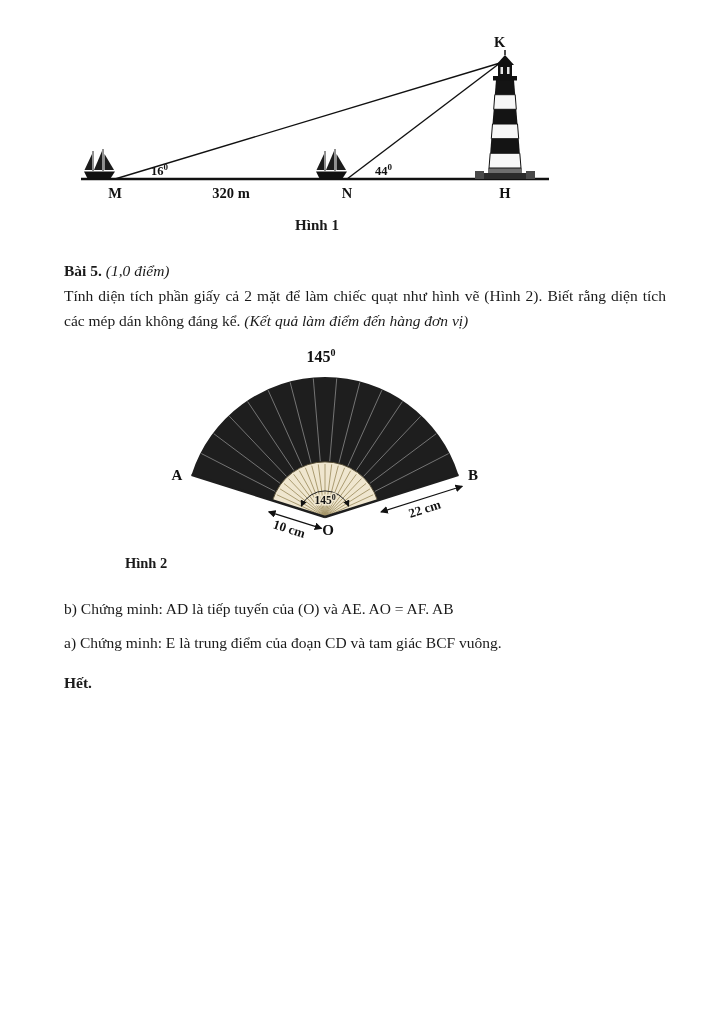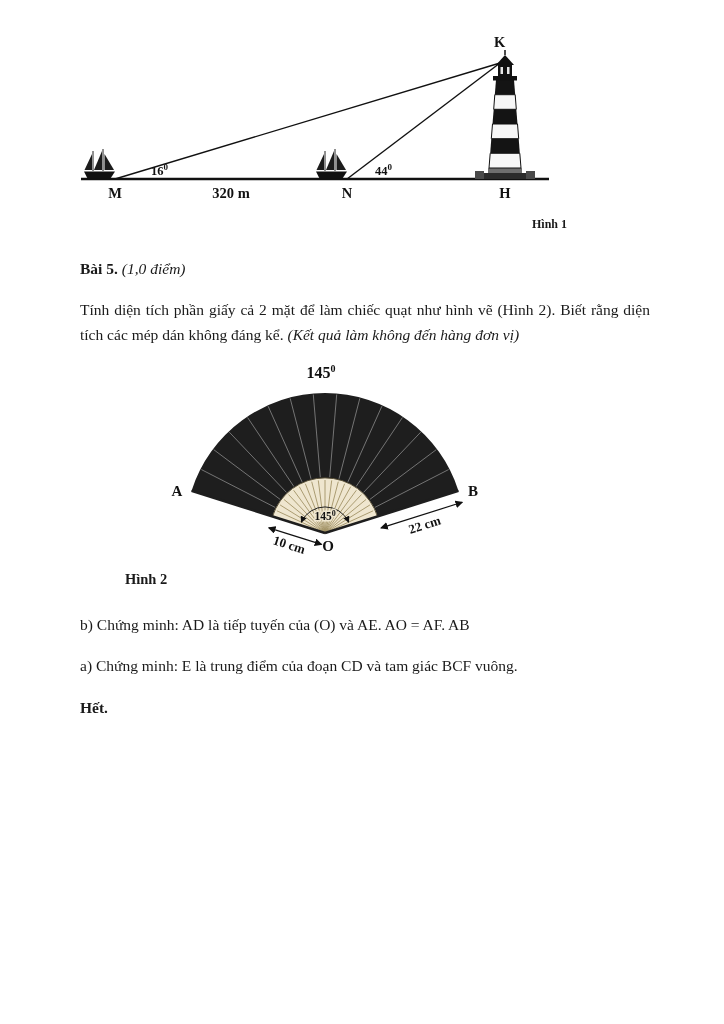--- a/index.html
+++ b/index.html
@@ -4,39 +4,39 @@
 <style>
   html, body { margin:0; padding:0; }
   body {
     width:724px; height:1024px; background:#ffffff; overflow:hidden;
     font-family:"Liberation Serif", serif; color:#1a1a1a;
   }
   .page { width:724px; height:1024px; padding:34px 58px 0 64px; box-sizing:border-box; }
 
   figure { margin:0; }
   .fig1 { width:560px; margin-left:3px; }
-  .fig1 .fig-caption { width:500px; text-align:right; font-weight:bold; font-size:12px; margin-top:4px; }
+  .fig1 .fig-caption { width:500px; text-align:center; font-weight:bold; font-size:15px; margin-top:4px; }
   .fig2 { width:400px; margin-left:61px; margin-top:14px; }
   .fig2 .fig-caption { width:400px; font-weight:bold; font-size:14.5px; margin-top:4px; }
 
   svg text { font-family:"Liberation Serif", serif; fill:#111; }
   .lbl   { font-weight:bold; font-size:14.5px; }
   .angle { font-weight:bold; font-size:12.5px; }
   .sup   { font-size:9px; font-weight:bold; }
   .fan-top-angle { font-weight:bold; font-size:16px; }
   .fan-top-sup   { font-size:10px; font-weight:bold; }
   .fan-pt  { font-weight:bold; font-size:15px; }
   .fan-dim { font-weight:bold; font-size:13px; }
   .fan-o-angle { font-weight:bold; font-size:11.5px; paint-order:stroke; stroke:#efe6cf; stroke-width:3px; }
   #fan-ribs line   { stroke:#8a8a8a; stroke-width:1; opacity:.8; }
   #fan-sticks line { stroke:#a39366; stroke-width:.9; }
   .dim-line { stroke:#111; stroke-width:1.2; }
 
   .problem { margin-top:24px; }
-  .problem p { margin:16px; font-size:15.5px; line-height:1.62; }
+  .problem p { margin:0; font-size:15.5px; line-height:1.62; }
   .p-head { margin-bottom:8px; }
   .p-body { text-align:justify; }
   .bold { font-weight:bold; }
   .ital { font-style:italic; }
   .sub-item { margin-top:9px !important; }
   .end-line { font-weight:bold; font-size:16px; margin-top:14px !important; }
 </style>
 </head>
 <body>
 
@@ -89,21 +89,21 @@
       <text x="48" y="164" class="lbl" text-anchor="middle">M</text>
       <text x="164" y="164" class="lbl" text-anchor="middle">320 m</text>
       <text x="280" y="164" class="lbl" text-anchor="middle">N</text>
       <text x="438" y="164" class="lbl" text-anchor="middle">H</text>
     </svg>
     <div class="fig-caption">Hình 1</div>
   </figure>
 
   <section class="problem">
     <p class="p-head"><span class="bold">Bài 5.</span> <span class="ital">(1,0 điểm)</span></p>
-    <p class="p-body"><span>Tính diện tích phần giấy cả 2 mặt để làm chiếc quạt như hình vẽ (Hình 2). Biết rằng diện tích các mép dán không đáng kể.</span> <span class="ital">(Kết quả làm không đến hàng đơn vị)</span></p>
+    <p class="p-body"><span>Tính diện tích phần giấy cả 2 mặt để làm chiếc quạt như hình vẽ (Hình 2). Biết rằng diện tích các mép dán không đáng kể.</span> <span class="ital">(Kết quả làm điểm đến hàng đơn vị)</span></p>
   </section>
 
   <figure class="fig2">
     <svg id="fan-svg" width="400" height="200" viewBox="0 0 400 200">
       <defs>
         <marker id="arr2" viewBox="0 0 10 10" refX="8.5" refY="5" markerWidth="6.5" markerHeight="6.5" orient="auto-start-reverse">
           <path d="M0 0 L10 5 L0 10 z" fill="#111"></path>
         </marker>
       </defs>
 

